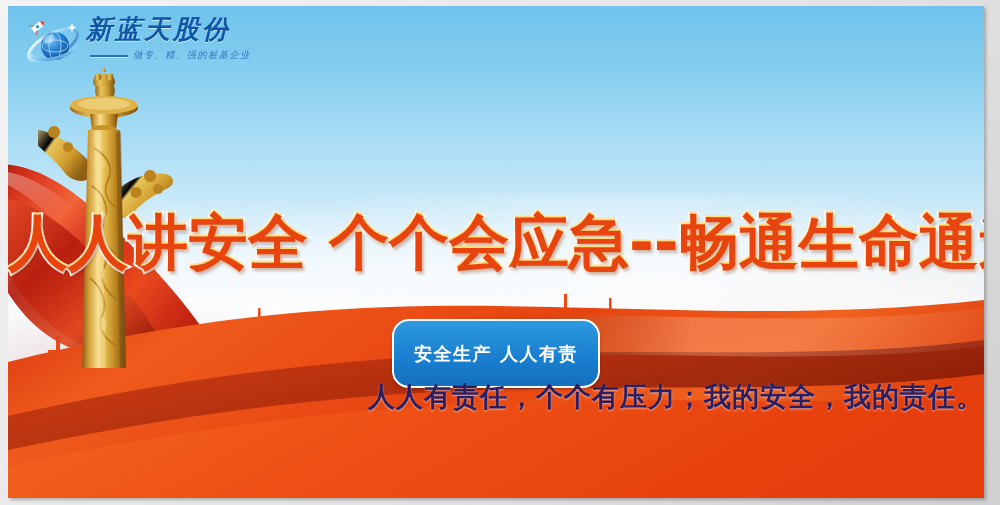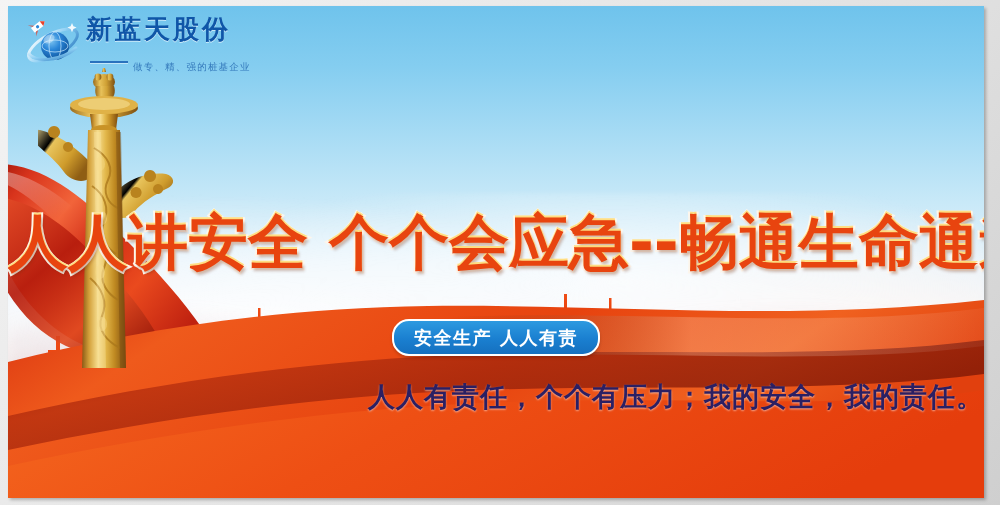--- a/index.html
+++ b/index.html
@@ -67,31 +67,31 @@
   
   .logo-bar{
     position:absolute;left:14px;top:2px;
     display:flex;align-items:flex-start;
     z-index:40;
   }
   .logo-mark{
     position:relative;width:62px;height:58px;flex:none;margin-top:4px;
   }
   .logo-text-wrap{
-    margin-left:2px;padding-top:8px;
+    margin-left:2px;padding-top:8px;font-style:italic;
   }
   .logo-name{
     font-family:"DejaVu Sans","Liberation Sans",sans-serif;
     font-size:26px;font-weight:bold;color:#0f56a8;
     letter-spacing:3px;line-height:1;
     text-shadow:0 1px 0 rgba(255,255,255,.6);
     white-space:nowrap;
   }
   .logo-sub-row{
-    display:flex;margin-top:19px;margin-left:4px;
+    display:flex;align-items:center;margin-top:7px;margin-left:4px;
   }
   .logo-rule{
     width:38px;height:2px;background:#2a72bd;margin-right:5px;flex:none;
     box-shadow:0 1px 0 rgba(255,255,255,.5);
   }
   .logo-sub{
     font-family:"DejaVu Sans","Liberation Sans",sans-serif;
     font-size:9.5px;color:#2f74b8;letter-spacing:1.2px;white-space:nowrap;
     opacity:.95;
   }
@@ -146,21 +146,21 @@
     white-space:nowrap;
   }
 
   
   .badge-row{
     position:absolute;left:0;right:0;top:313px;z-index:55;
     display:flex;justify-content:center;align-items:center;gap:36px;
   }
   .badge{
     display:inline-flex;align-items:center;justify-content:center;
-    height:33px;padding:0 20px;
+    height:33px;padding:16px 20px;
     border-radius:17px;
     font-family:"DejaVu Sans","Liberation Sans",sans-serif;
     font-size:18px;font-weight:bold;color:#ffffff;
     letter-spacing:1.5px;white-space:nowrap;
     box-shadow:0 2px 3px rgba(0,0,0,.18);
   }
   .badge.blue{
     background:linear-gradient(to bottom,#2d9ae0 0%,#1a7fd0 55%,#1570bf 100%);
     border:2px solid #ffffff;
   }

